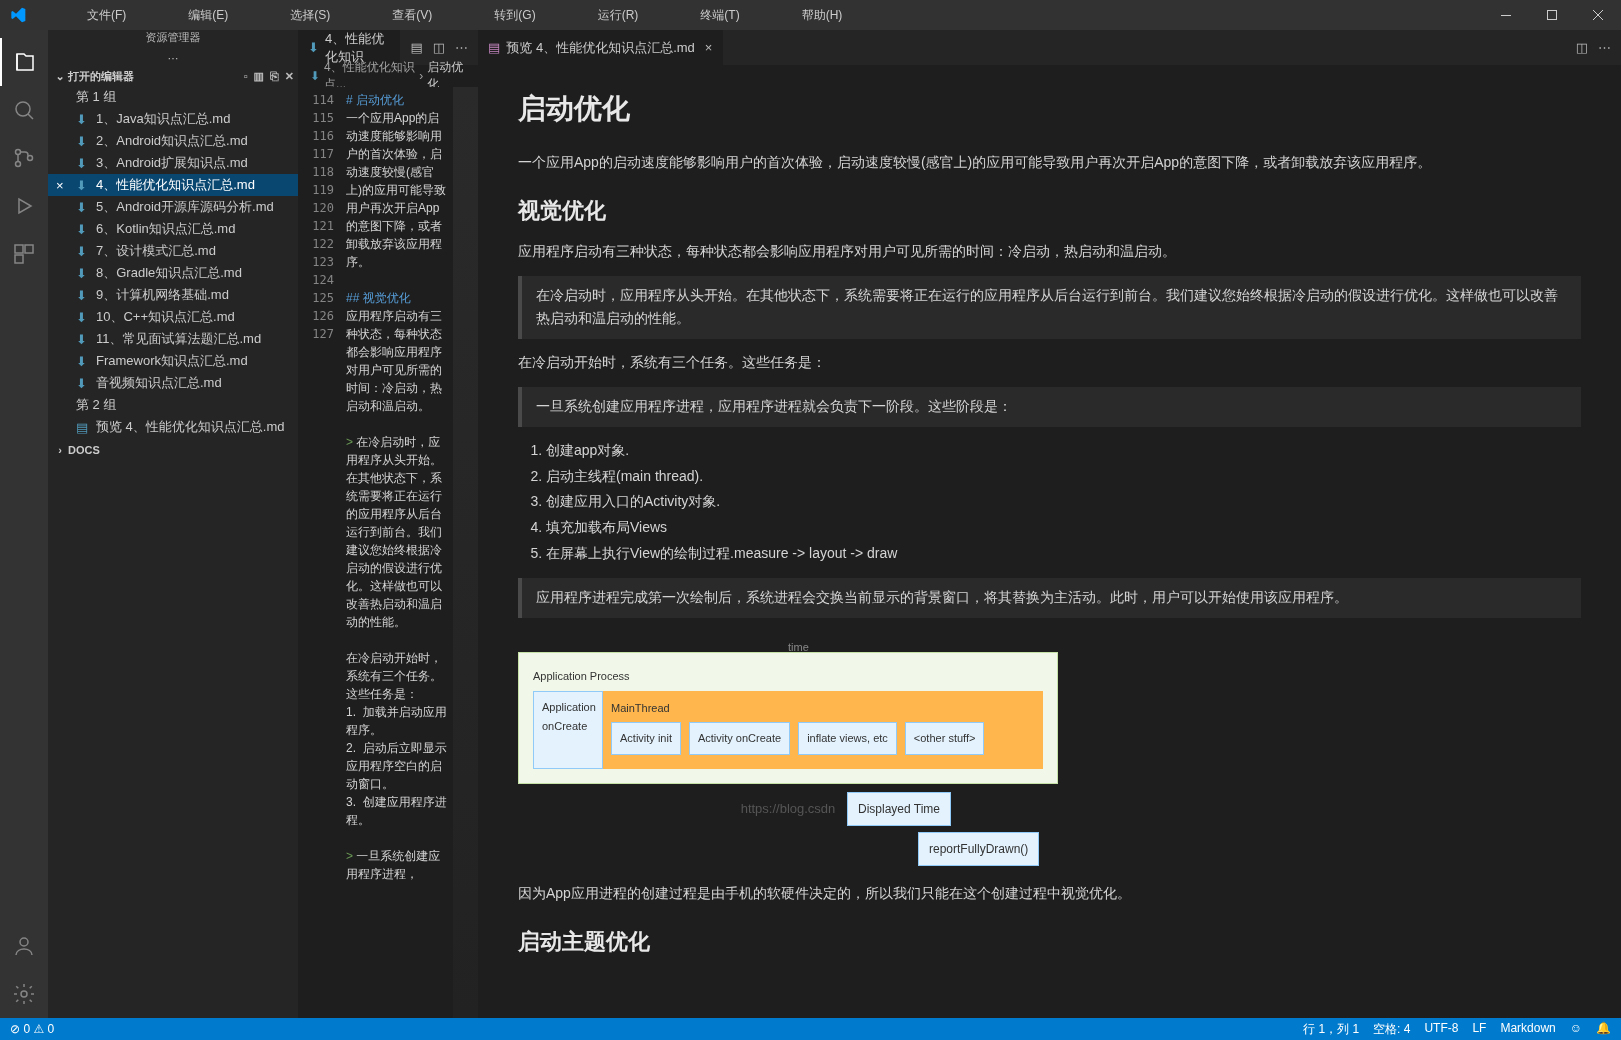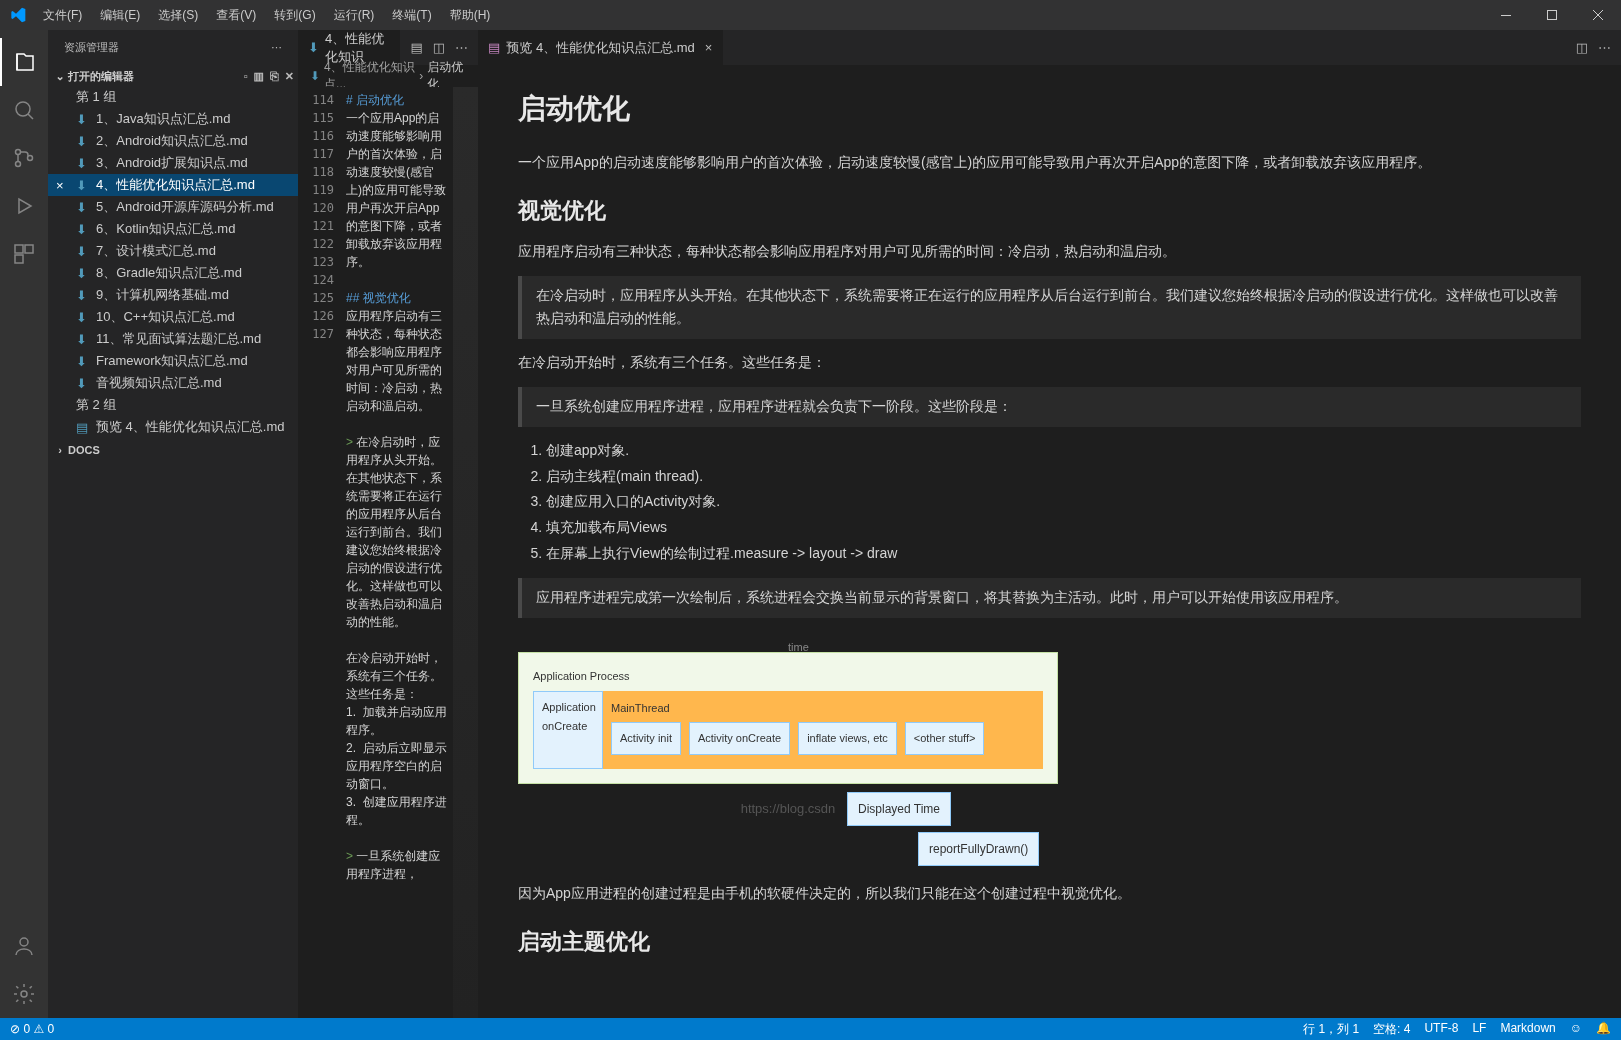--- a/index.html
+++ b/index.html
@@ -1,30 +1,30 @@
 <!DOCTYPE html>
 <html><head>
 <meta charset="utf-8">
 <style>
 * { margin:0; padding:0; box-sizing:border-box; font-family:"Segoe UI","Microsoft YaHei",sans-serif; }
 body { background:#1e1e1e; color:#cccccc; font-size:13px; overflow:hidden; width:1621px; height:1040px; display:flex; flex-direction:column; }
 .titlebar { height:30px; background:#323233; display:flex; align-items:center; color:#cccccc; font-size:12px; }
 .titlebar .logo { width:35px; display:flex; align-items:center; justify-content:center; }
 .titlebar .menus { display:flex; gap:2px; }
-.titlebar .menus span { padding:4px 8px; cursor:pointer; }
+.titlebar .menus span { padding:4px 8px; cursor:pointer;margin-left:44px; }
 .titlebar .title { flex:1; text-align:center; color:#cccccc;margin-top:45px; }
 .titlebar .winctrl { display:flex; }
 .titlebar .winctrl div { width:46px; height:30px; display:flex; align-items:center; justify-content:center; cursor:pointer; }
 .main { flex:1; display:flex; overflow:hidden; }
 .activitybar { width:48px; background:#333333; display:flex; flex-direction:column; align-items:center; padding-top:8px; }
 .activitybar .ab-item { width:48px; height:48px; display:flex; align-items:center; justify-content:center; color:#858585; cursor:pointer; }
 .activitybar .ab-item.active { color:#ffffff; border-left:2px solid #ffffff; }
 .activitybar .spacer { flex:1; }
 .sidebar { width:250px; background:#252526; display:flex; flex-direction:column; }
-.sidebar-header { height:35px; display:flex; align-items:center; padding:0 16px; font-size:11px; color:#bbbbbb; justify-content:space-between; }
+.sidebar-header { height:35px; display:flex; align-items:center; padding:0 16px; font-size:11px; color:#bbbbbb; justify-content:space-between;flex-direction:column; }
 .sidebar-section { padding:2px 0; }
 .section-head { display:flex; align-items:center; padding:2px 4px; font-size:11px; color:#cccccc; cursor:pointer; font-weight:700; }
 .section-head .chev { width:16px; text-align:center; }
 .section-head .actions { margin-left:auto; display:flex; gap:6px; color:#bbbbbb; }
 .tree { font-size:13px; }
 .tree .grp { padding:2px 0 2px 28px; color:#cccccc; }
 .tree .file { display:flex; align-items:center; padding:2px 0 2px 8px; cursor:pointer; white-space:nowrap; }
 .tree .file .close { width:16px; visibility:hidden; }
 .tree .file.active .close, .tree .file:hover .close { visibility:visible; }
 .tree .file .icon { width:16px; margin:0 4px; color:#519aba; }

